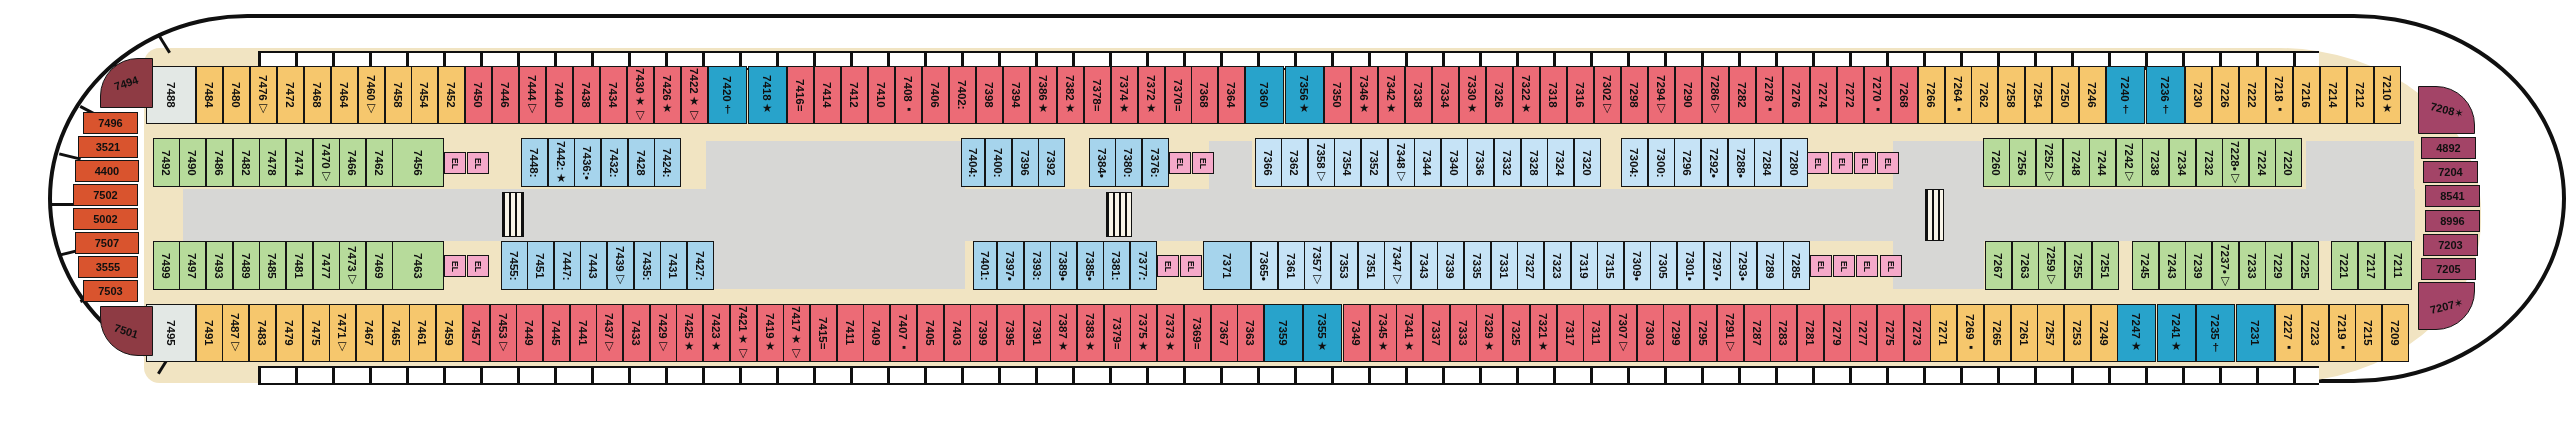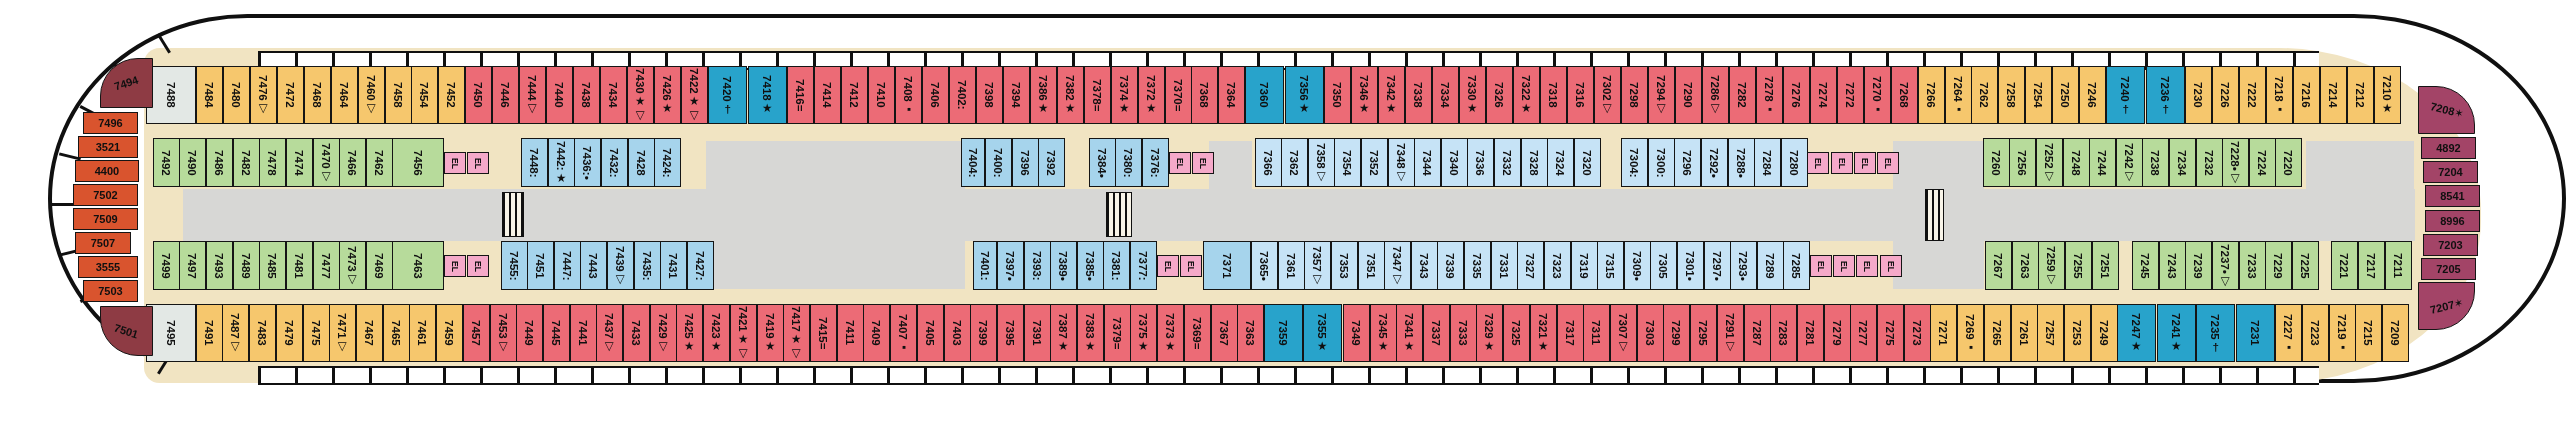--- a/index.html
+++ b/index.html
@@ -943,23 +943,23 @@
       <div class="cab" style="left: 78px; top: 136px; width: 60px; height: 22px; background: rgb(217, 84, 46);">
         <span class="hnum">3521</span>
       </div>
       <div class="cab" style="left: 75px; top: 160px; width: 64px; height: 22px; background: rgb(217, 84, 46);">
         <span class="hnum">4400</span>
       </div>
       <div class="cab" style="left: 73px; top: 184px; width: 65px; height: 22px; background: rgb(217, 84, 46);">
         <span class="hnum">7502</span>
       </div>
       <div class="cab" style="left: 73px; top: 208px; width: 65px; height: 22px; background: rgb(217, 84, 46);">
-        <span class="hnum">7509</span>
-      </div>
-      <div class="cab" style="left: 75px; top: 232px; width: 56px; height: 22px; background: rgb(217, 84, 46);">
+        <span class="hnum">5002</span>
+      </div>
+      <div class="cab" style="left: 75px; top: 232px; width: 64px; height: 22px; background: rgb(217, 84, 46);">
         <span class="hnum">7507</span>
       </div>
       <div class="cab" style="left: 78px; top: 256px; width: 60px; height: 22px; background: rgb(217, 84, 46);">
         <span class="hnum">3555</span>
       </div>
       <div class="cab" style="left: 83px; top: 280px; width: 55px; height: 22px; background: rgb(217, 84, 46);">
         <span class="hnum">7503</span>
       </div>
       <div class="cab" style="left: 100px; top: 306px; width: 53px; height: 50px; background: rgb(142, 59, 68); border-radius: 0px 0px 0px 38px;">
         <span class="hnum" style="transform: rotate(18deg);">7501</span>

